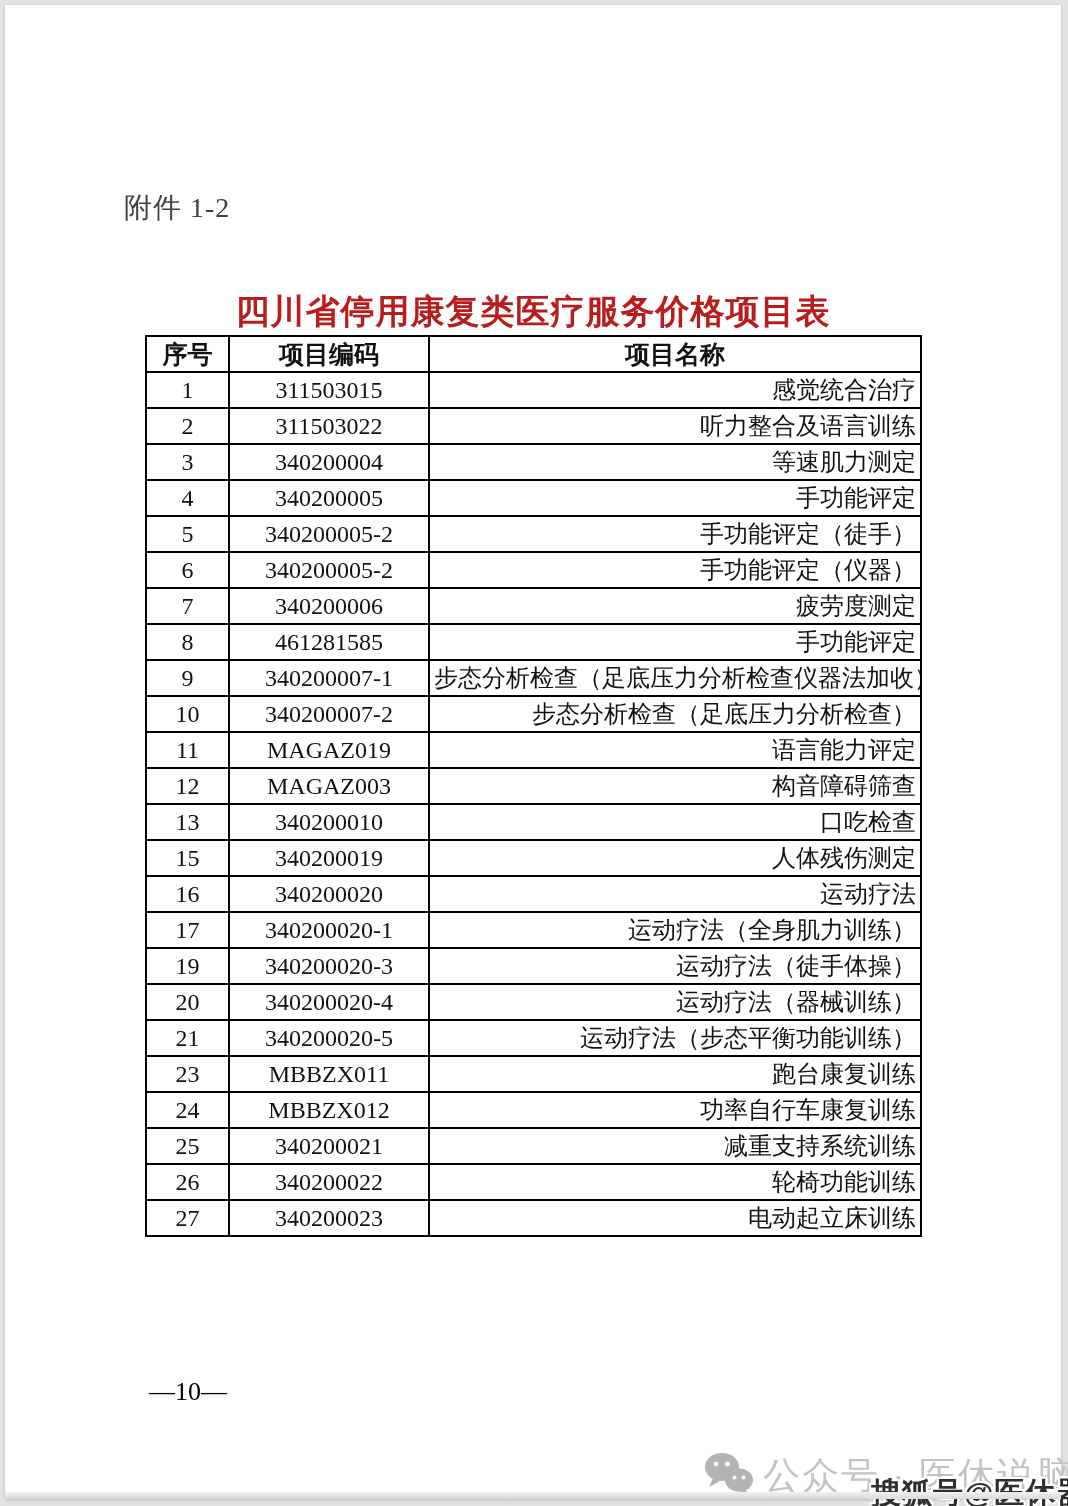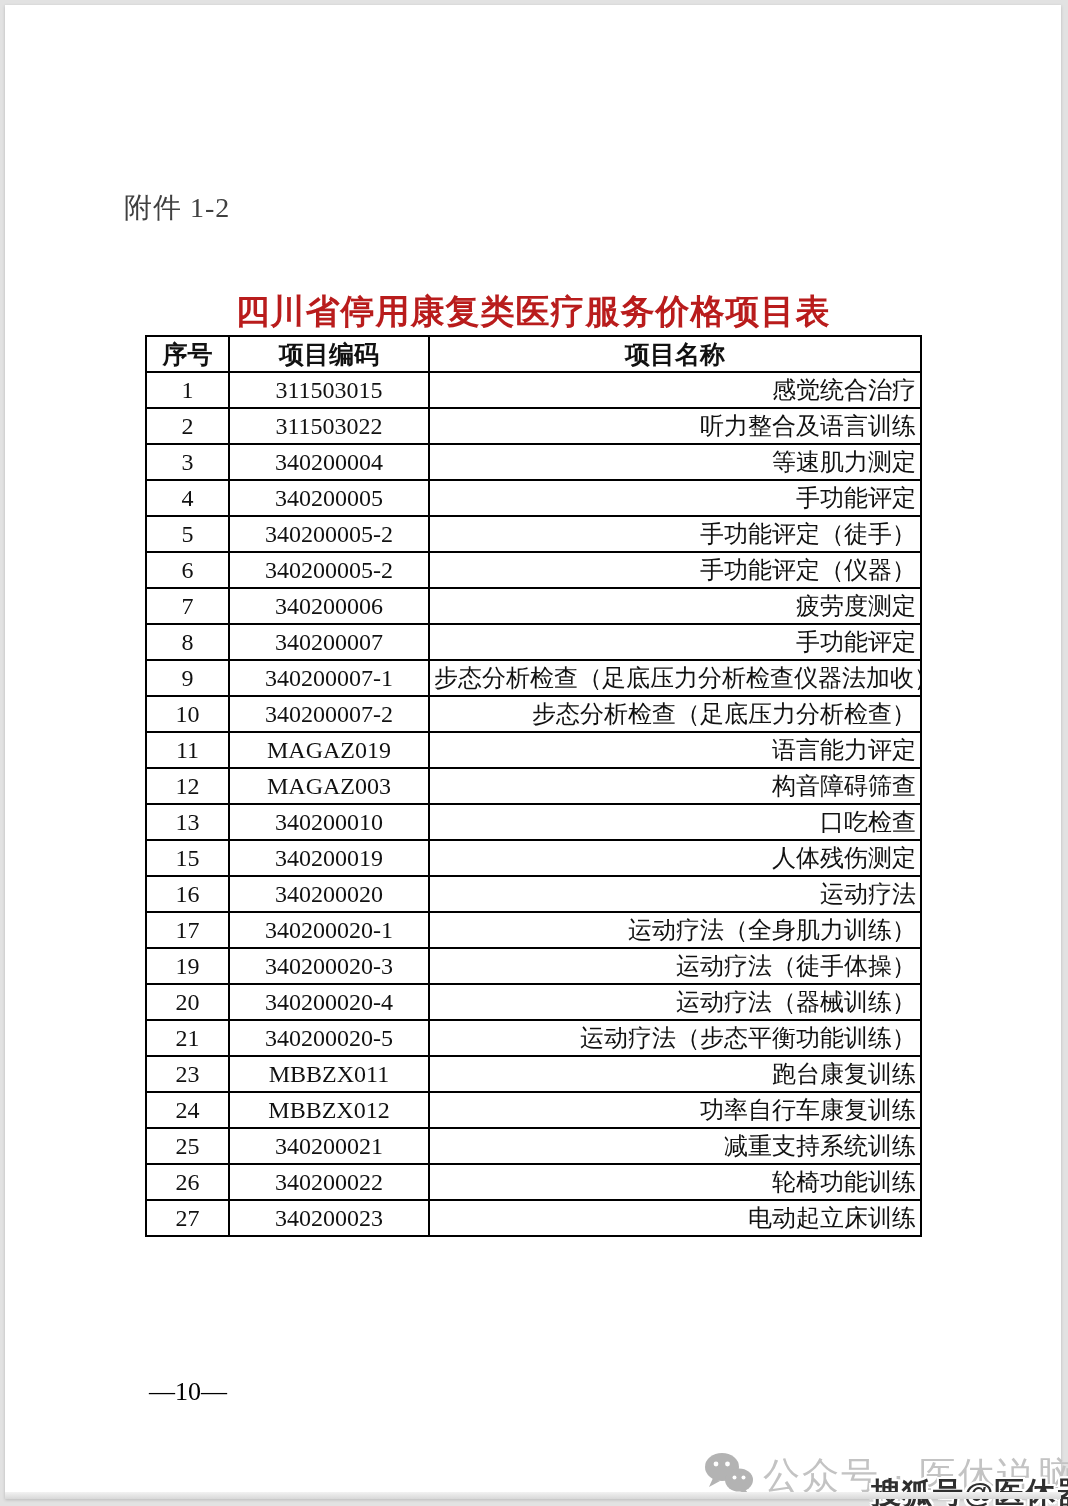--- a/index.html
+++ b/index.html
@@ -164,21 +164,21 @@
           <td>340200005-2</td>
           <td class="name-cell">手功能评定（仪器）</td>
         </tr>
         <tr>
           <td>7</td>
           <td>340200006</td>
           <td class="name-cell">疲劳度测定</td>
         </tr>
         <tr>
           <td>8</td>
-          <td>340200007</td>
+          <td>461281585</td>
           <td class="name-cell">手功能评定</td>
         </tr>
         <tr>
           <td>9</td>
           <td>340200007-1</td>
           <td class="name-cell">步态分析检查（足底压力分析检查仪器法加收）</td>
         </tr>
         <tr>
           <td>10</td>
           <td>340200007-2</td>

